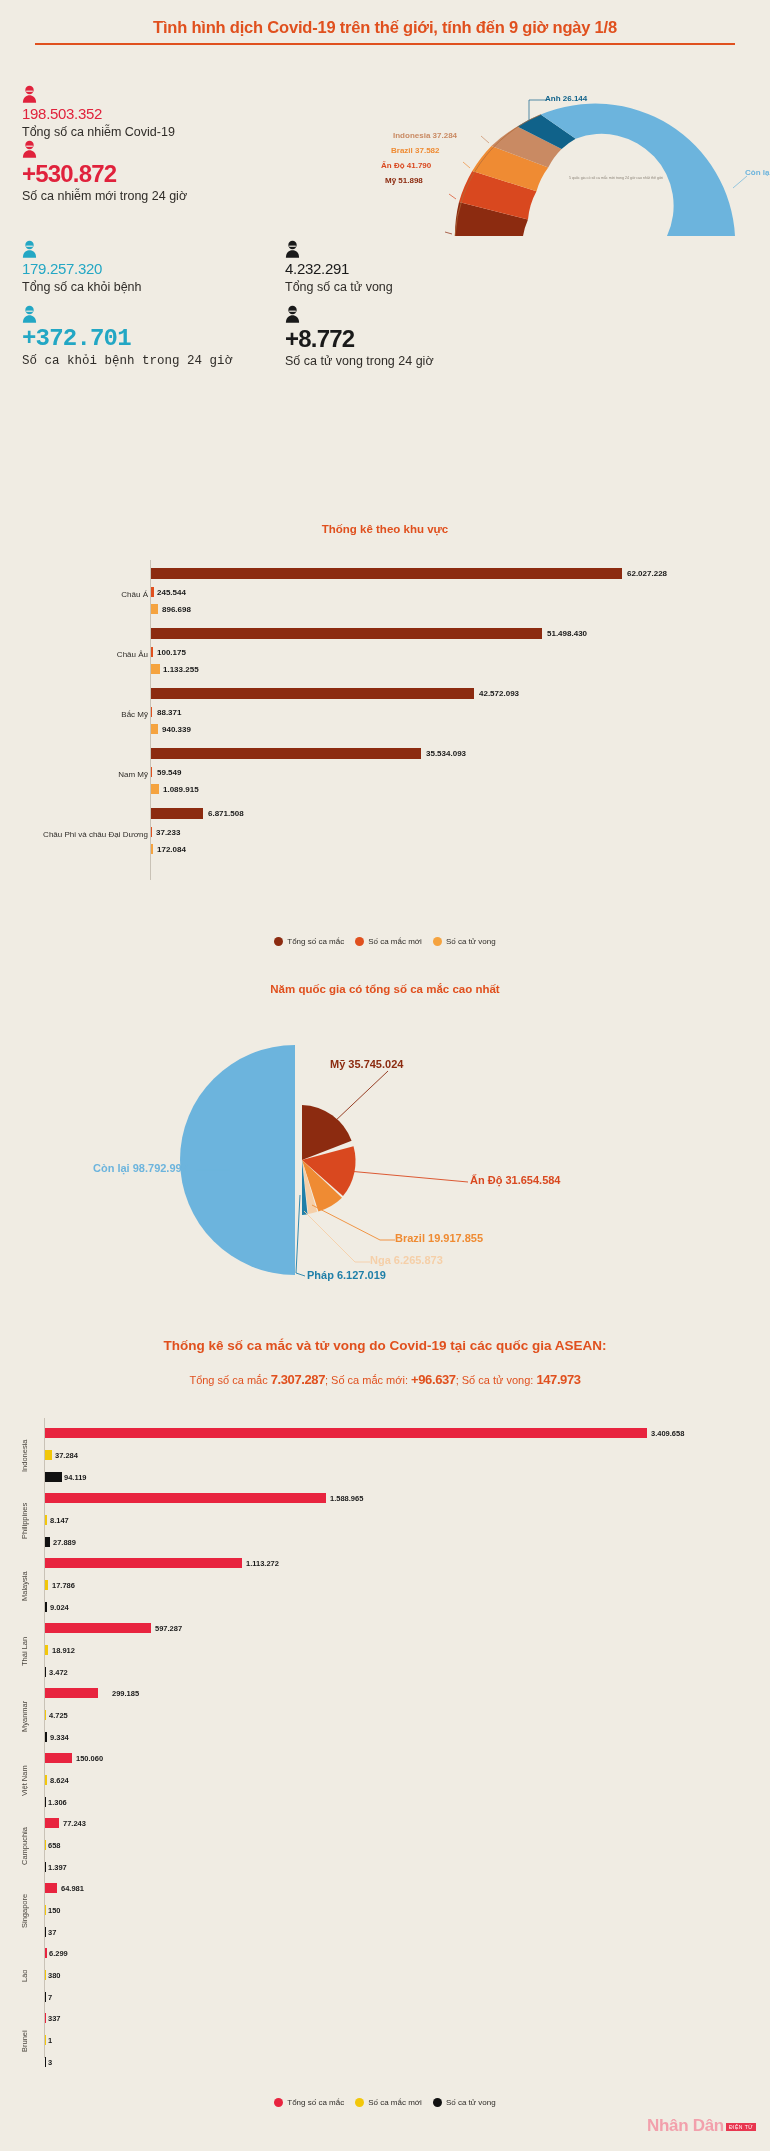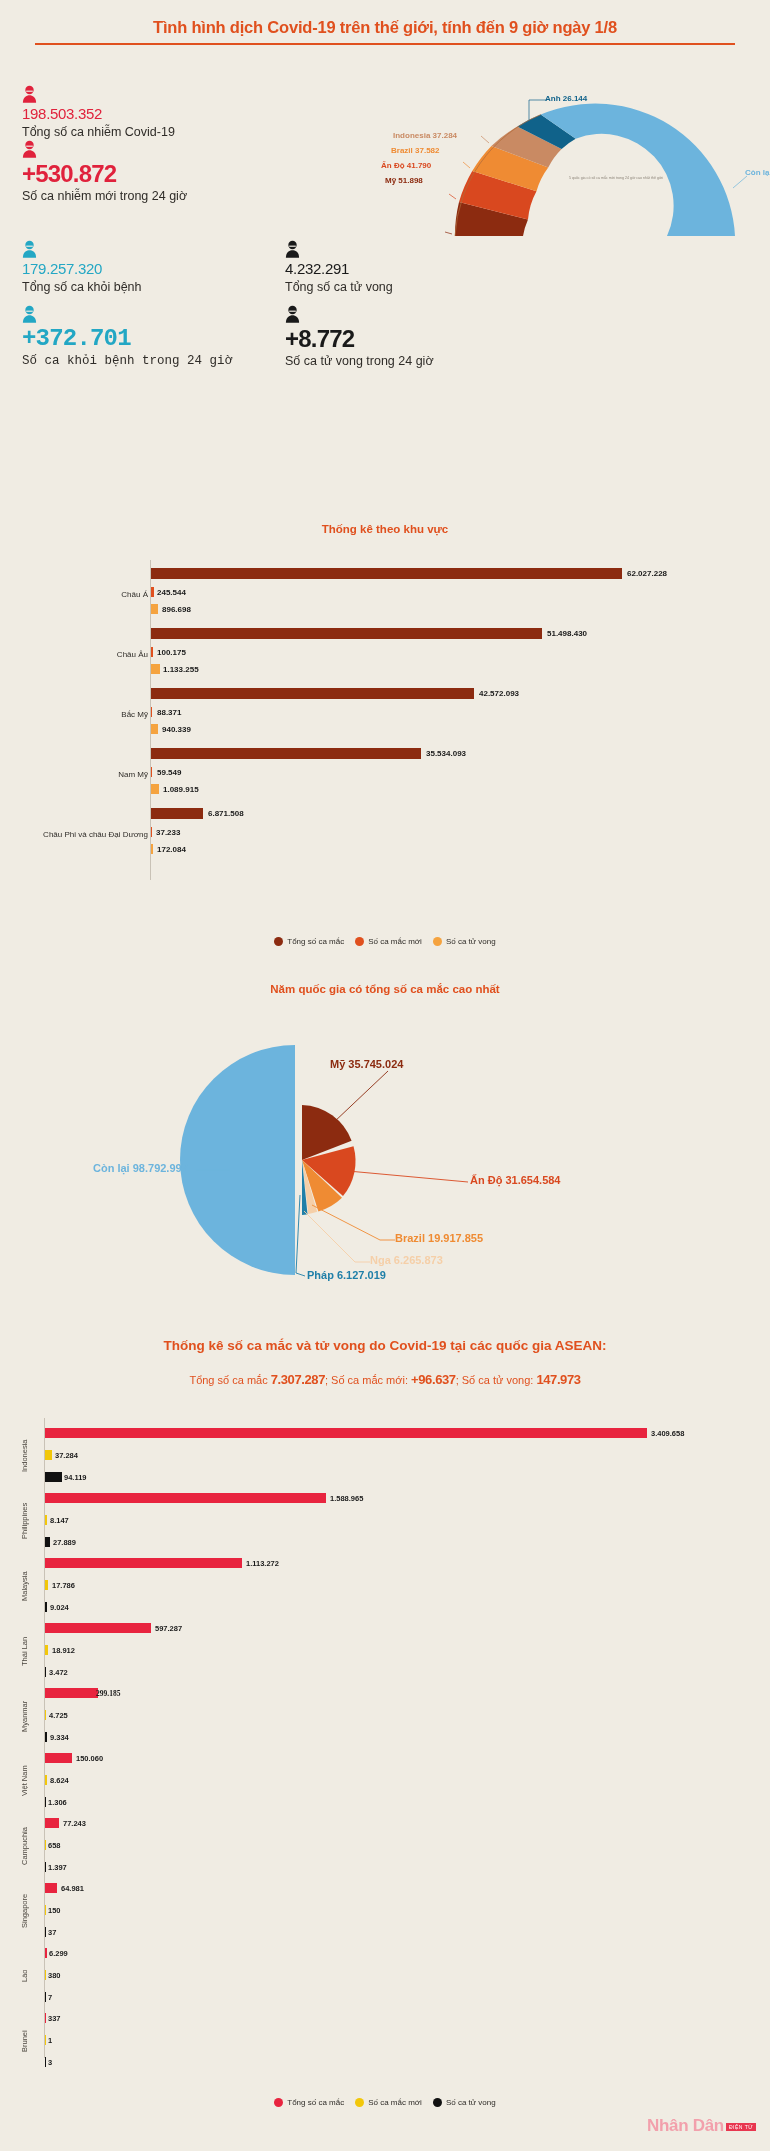--- a/index.html
+++ b/index.html
@@ -443,21 +443,21 @@
       <div class="abar-val" style="left:155px; top:206px;">597.287</div>
       <div class="abar" style="top:227px; width:3.4px; background:#f2c70a;"></div>
       <div class="abar-val" style="left:52px; top:228px;">18.912</div>
       <div class="abar" style="top:249px; width:0.9px; background:#111111;"></div>
       <div class="abar-val" style="left:49px; top:250px;">3.472</div>
     </div>
 
     <div>
       <div class="asean-name" style="top:270px; height:56px;">Myanmar</div>
       <div class="abar" style="top:270px; width:53px; background:#e8243f;"></div>
-      <div class="abar-val" style="left:96px; top:271px;font-family:Liberation Serif, serif;">299.185</div>
+      <div class="abar-val" style="left:112px; top:271px;">299.185</div>
       <div class="abar" style="top:292px; width:0.9px; background:#f2c70a;"></div>
       <div class="abar-val" style="left:49px; top:293px;">4.725</div>
       <div class="abar" style="top:314px; width:1.7px; background:#111111;"></div>
       <div class="abar-val" style="left:50px; top:315px;text-align:center;">9.334</div>
     </div>
 
     <div>
       <div class="asean-name" style="top:335px; height:56px;">Việt Nam</div>
       <div class="abar" style="top:335px; width:27px; background:#e8243f;"></div>
       <div class="abar-val" style="left:76px; top:336px;">150.060</div>

